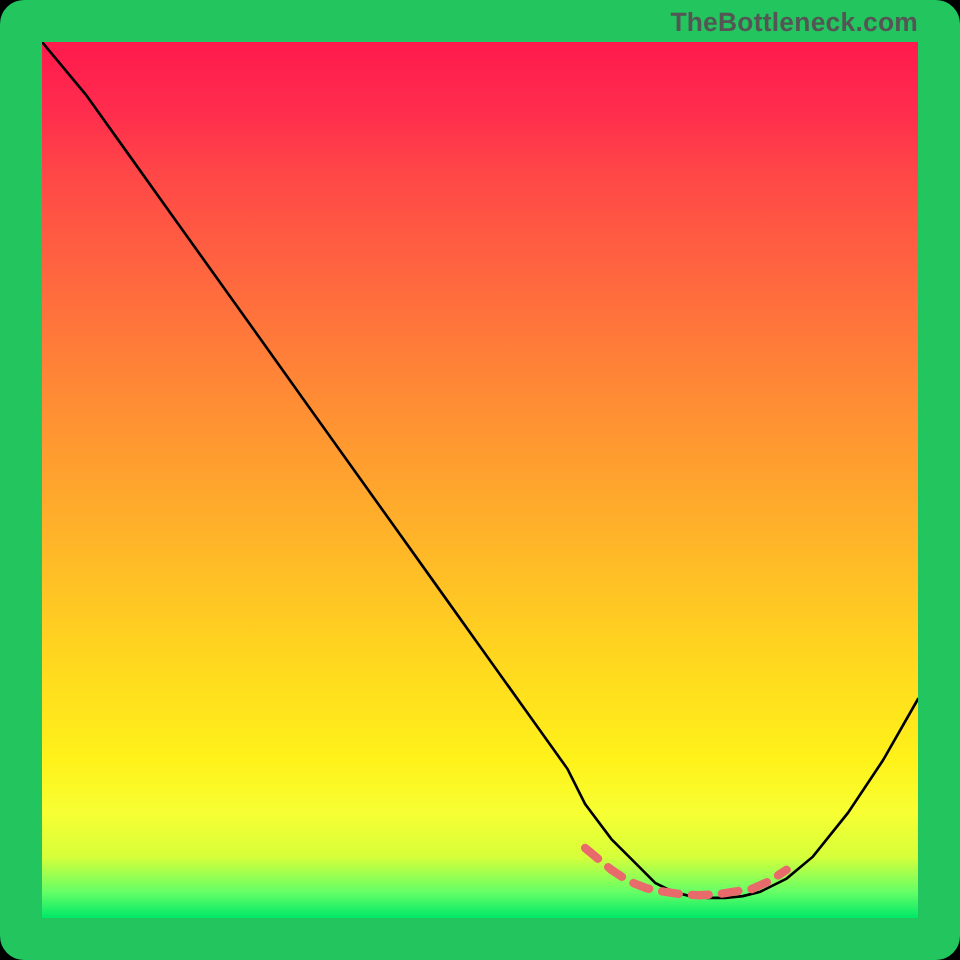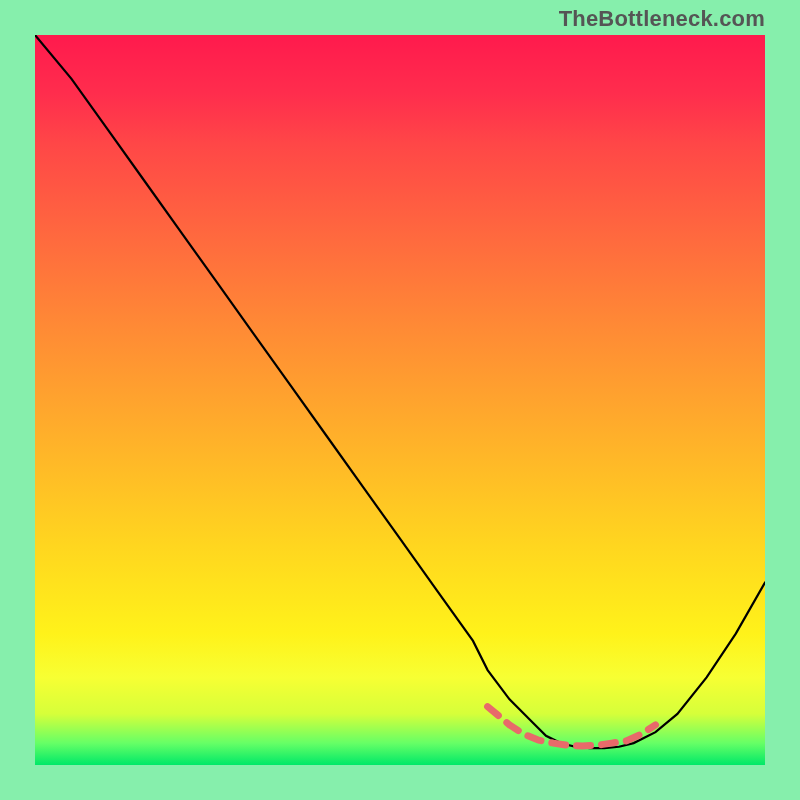--- a/index.html
+++ b/index.html
@@ -8,21 +8,22 @@
     width: 800px;
     height: 800px;
     background: #000;
     overflow: hidden;
     font-family: Arial, Helvetica, sans-serif;
   }
   .frame {
     position: relative;
     width: 800px;
     height: 800px;
-    background: #86efac;
+    background: #22c55e;
+    border-radius: 20px;
   }
   .plot-area {
     position: absolute;
     left: 35px;
     top: 35px;
     width: 730px;
     height: 730px;
     background: linear-gradient(to bottom,
       #ff1a4d 0%,
       #ff2d4d 8%,

